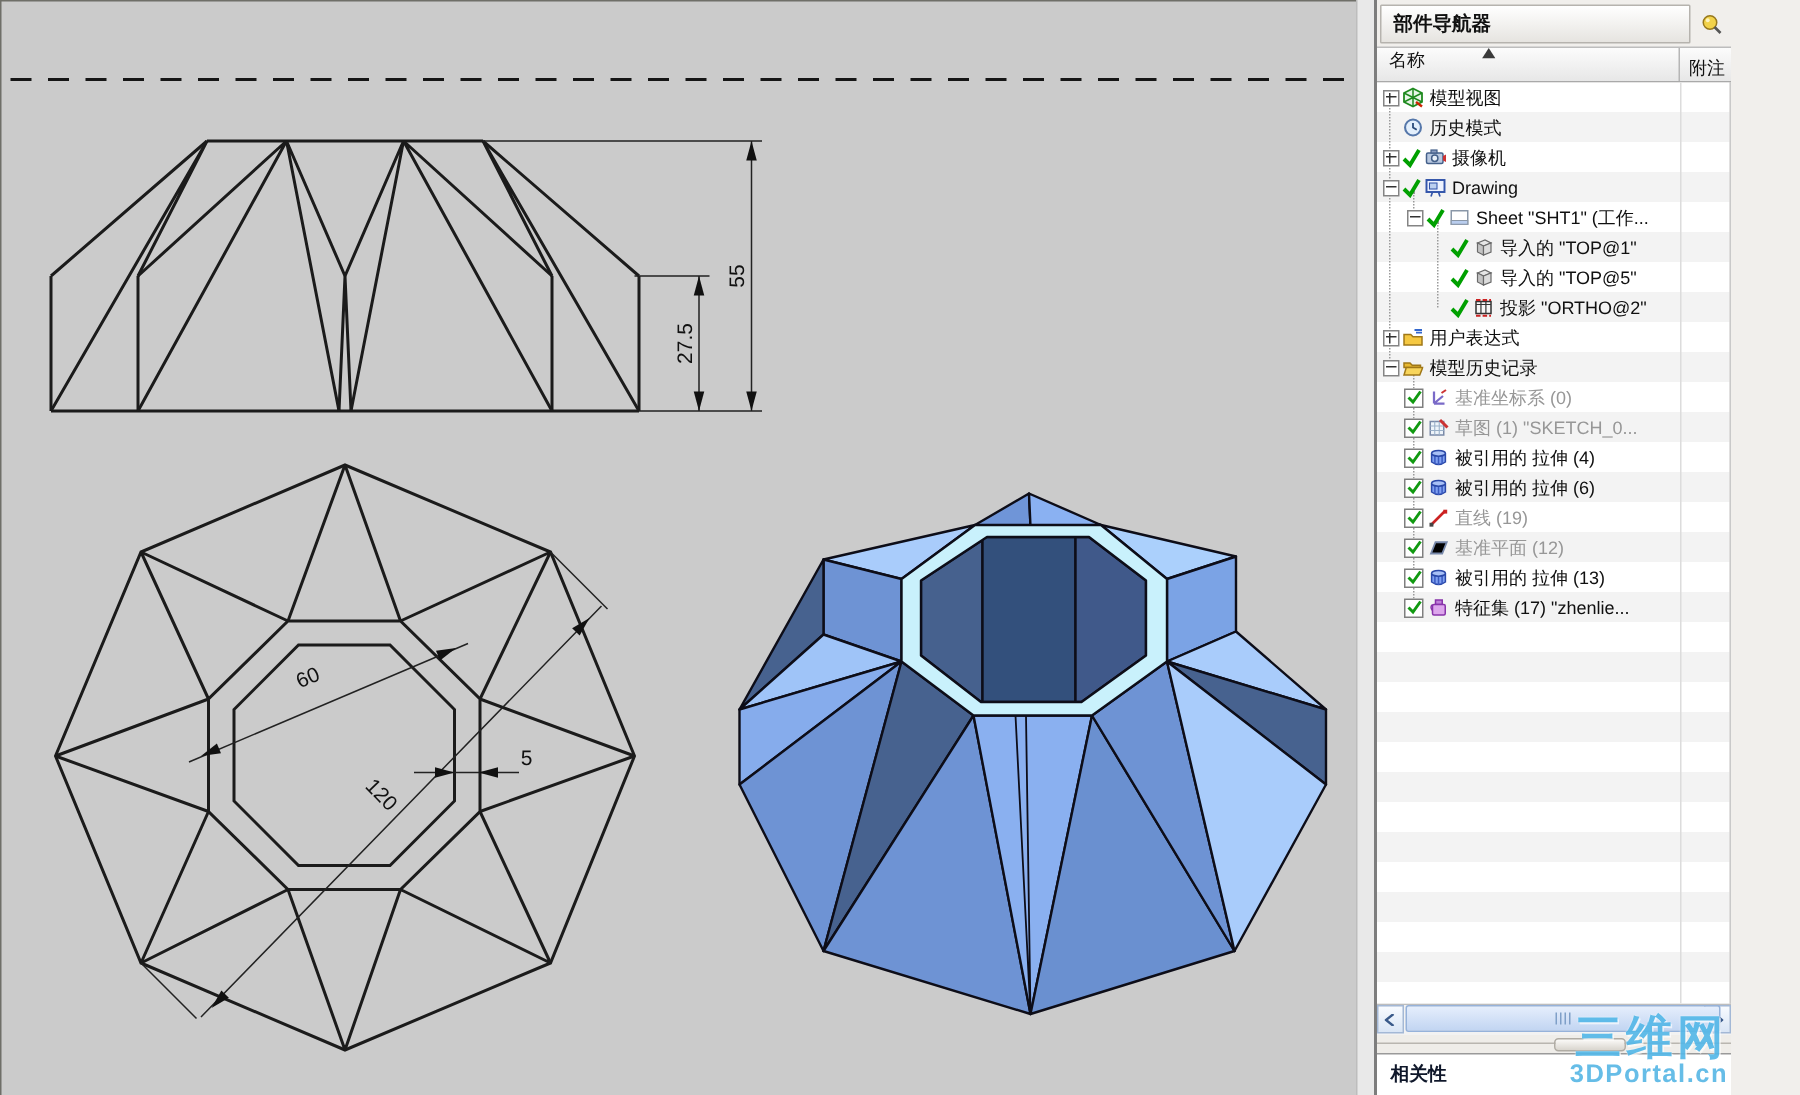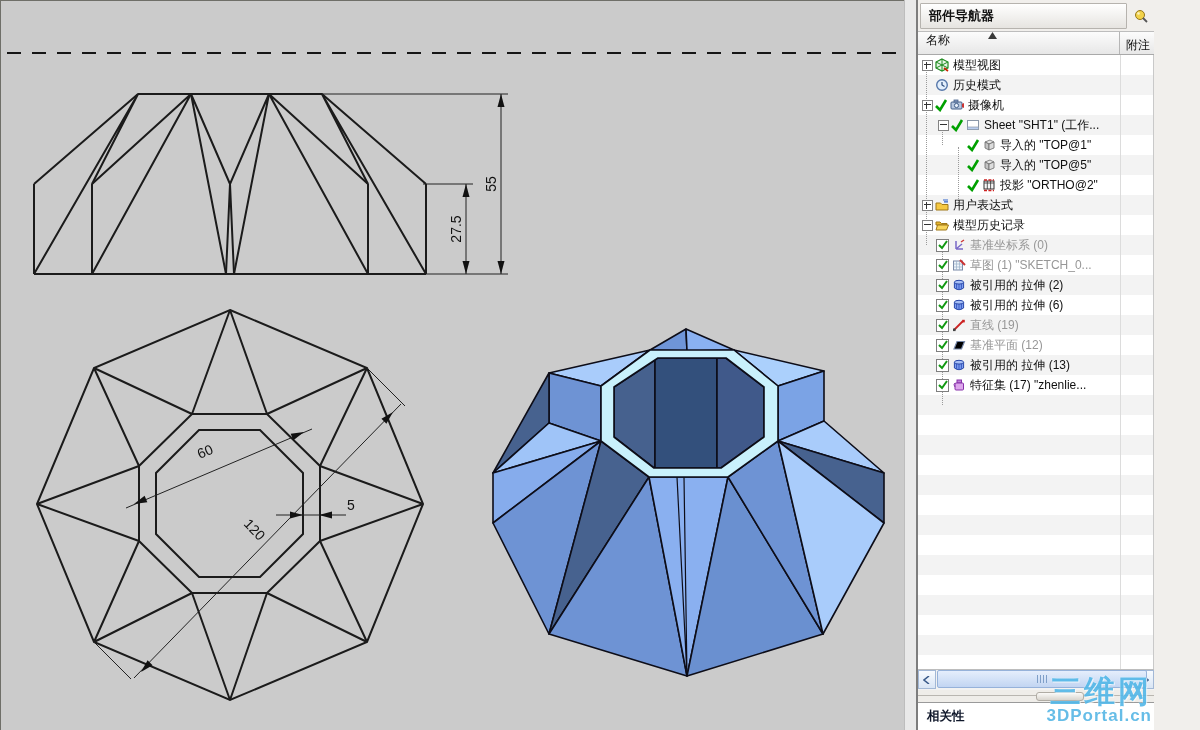--- a/index.html
+++ b/index.html
@@ -242,20 +242,39 @@
             <svg width="14" height="14">
               <rect x="1" y="4" width="11" height="7" rx="1" fill="#b8c8e0" stroke="#44608a"></rect>
               <rect x="4" y="2" width="4" height="2" fill="#8a9cc0" stroke="#44608a" stroke-width=".8"></rect>
               <circle cx="6.5" cy="7.5" r="2.1" fill="#e8f0fa" stroke="#44608a"></circle>
               <path d="M12 6 L14 5 V10 L12 9" fill="#cc3333" stroke="none"></path>
             </svg>
           </span>
         <span class="tlabel">摄像机</span>
       </div>
 
+      <div class="trow">
+        <span class="ind" style="width:2px"></span>
+        <span class="slot">
+            <span class="exp minus">
+              <i class="h"></i>
+            </span>
+          </span>
+        <span class="gcheck"><svg width="14" height="14">
+              <path d="M2 8 L6 12 L12 2" stroke="#00a000" stroke-width="2.6" fill="none"></path>
+            </svg></span>
+        <span class="ticon">
+            <svg width="14" height="14">
+              <rect x="1" y="2" width="12" height="8" fill="#eef3ff" stroke="#3355aa" stroke-width="1.3"></rect>
+              <rect x="3" y="4" width="5" height="4" fill="#bcd0f0" stroke="#3355aa" stroke-width=".7"></rect>
+              <path d="M5 10 L4 13 M9 10 L10 13" stroke="#3355aa" stroke-width="1.1"></path>
+            </svg>
+          </span>
+        <span class="tlabel">Drawing</span>
+      </div>
 
       <div class="trow">
         <span class="ind" style="width:18px"></span>
         <span class="slot">
             <span class="exp minus">
               <i class="h"></i>
             </span>
           </span>
         <span class="gcheck"><svg width="14" height="14">
               <path d="M2 8 L6 12 L12 2" stroke="#00a000" stroke-width="2.6" fill="none"></path>
@@ -390,21 +409,21 @@
               <path d="M1 5 L4 8 L9 1" stroke="#119911" stroke-width="2" fill="none"></path>
             </svg>
           </span>
         <span class="ticon">
             <svg width="14" height="14">
               <path d="M2.4 4.2 V10 Q7 13.4 11.6 10 V4.2" fill="#7e9ff0" stroke="#2a48a8"></path>
               <path d="M4.6 5.6 V11.2 M7 6.2 V12 M9.4 5.6 V11.2" stroke="#3a5ac0" stroke-width="1"></path>
               <ellipse cx="7" cy="4.2" rx="4.6" ry="1.9" fill="#a8c0f6" stroke="#2a48a8"></ellipse>
             </svg>
           </span>
-        <span class="tlabel">被引用的 拉伸 (2)</span>
+        <span class="tlabel">被引用的 拉伸 (4)</span>
       </div>
 
       <div class="trow">
         <span class="ind" style="width:18px"></span>
         <span class="chk">
             <svg width="10" height="10">
               <path d="M1 5 L4 8 L9 1" stroke="#119911" stroke-width="2" fill="none"></path>
             </svg>
           </span>
         <span class="ticon">

